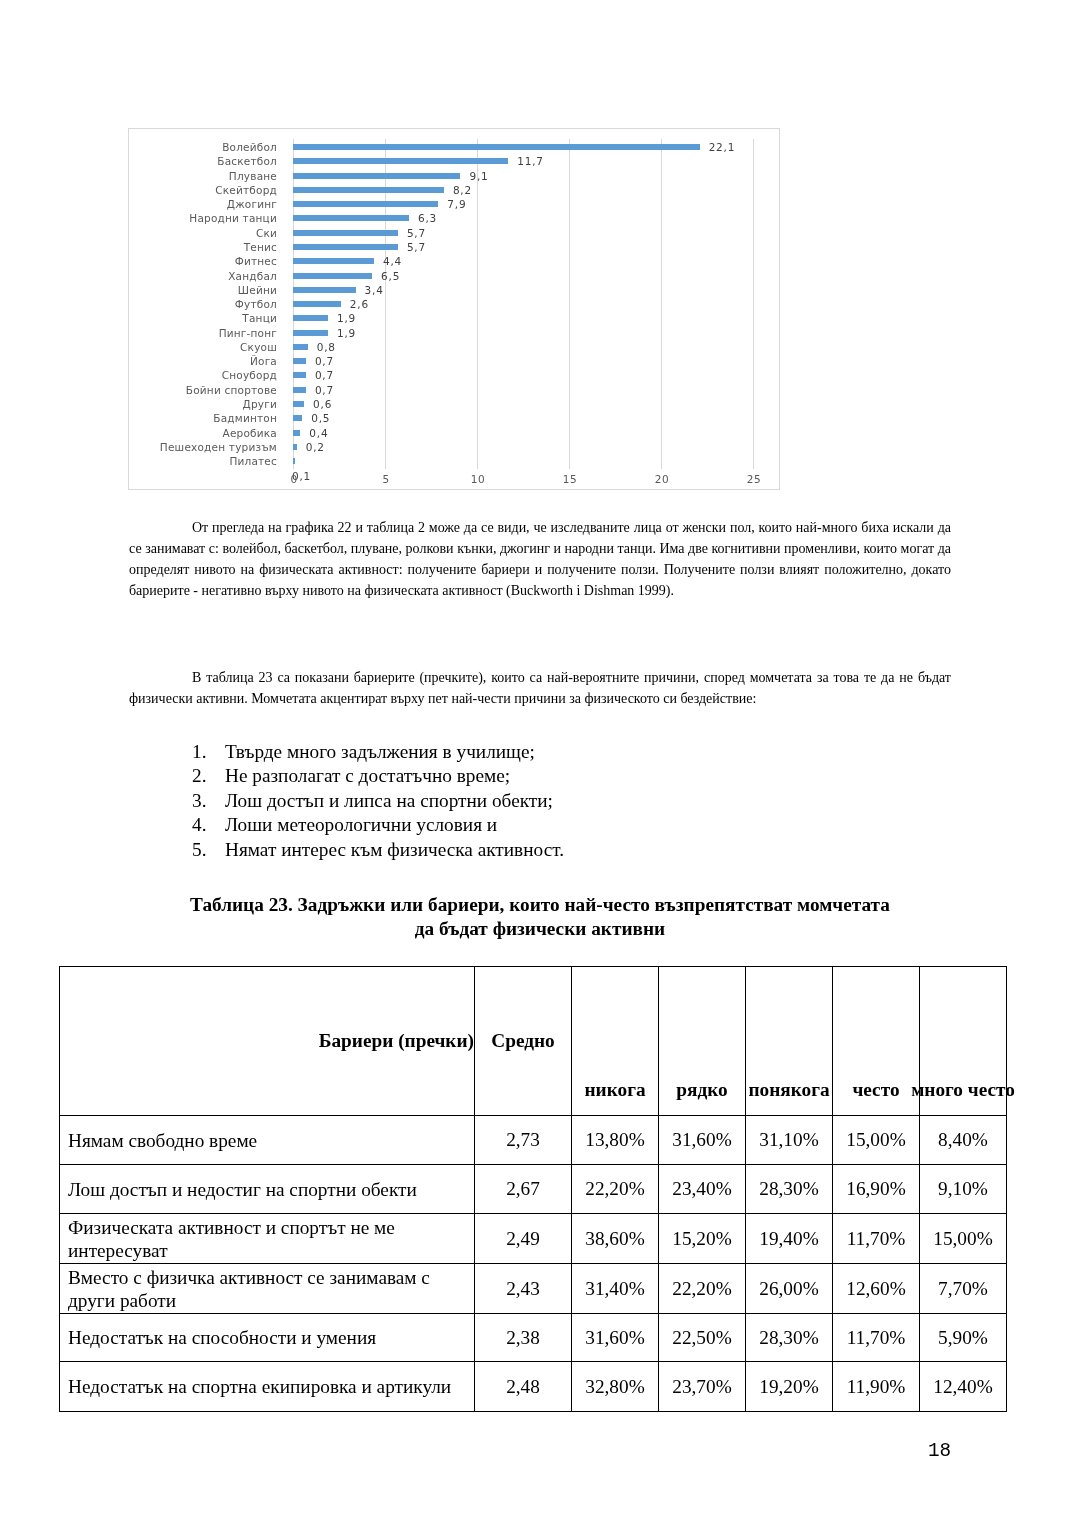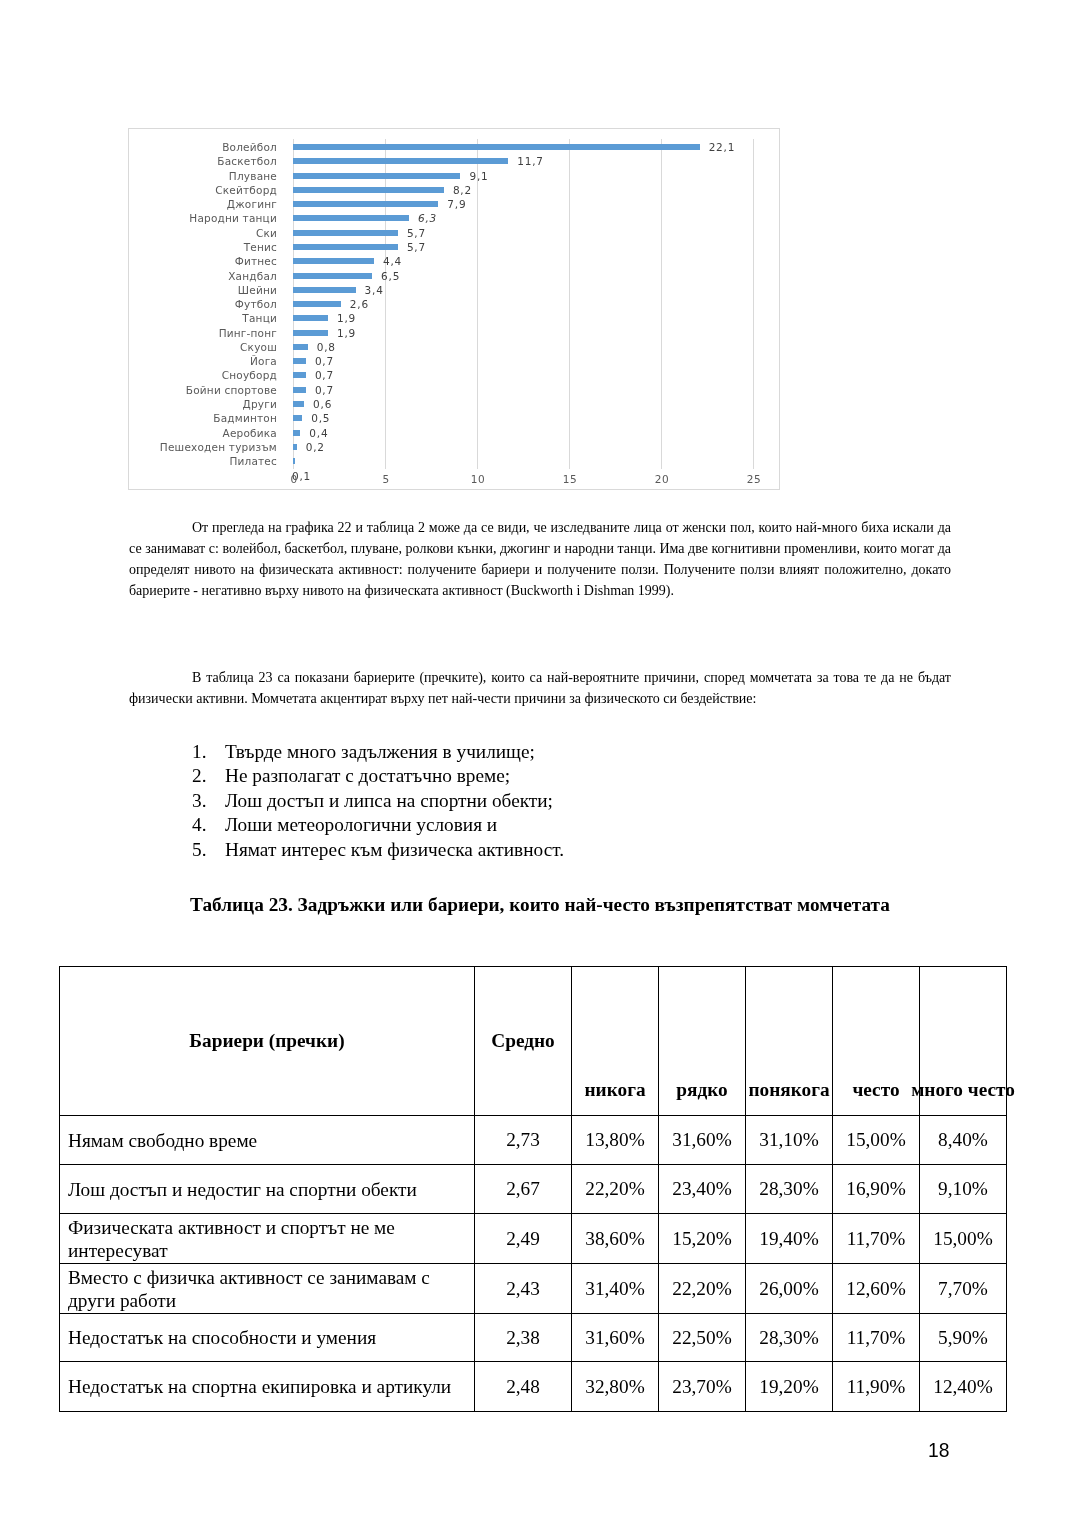--- a/index.html
+++ b/index.html
@@ -48,21 +48,21 @@
       font-family: "Liberation Serif", serif; font-weight: bold; font-size: 19.3px; line-height: 24.4px;
     }
 
     
     table.data {
       position: absolute; left: 59px; top: 966px; border-collapse: collapse;
       font-family: "Liberation Serif", serif; font-size: 19.3px;
     }
     table.data td, table.data th { border: 1.3px solid #000; padding: 0; }
     table.data th { font-weight: bold; height: 148px; vertical-align: middle; }
-    th.barrier-h { text-align: center; padding-left: 15px; width: 414px; }
+    th.barrier-h { text-align: right; padding-left: 15px; width: 414px; }
     th.avg-h { text-align: center; width: 96px; }
     th.rot { width: 86px; position: relative; }
     th.rot span {
       position: absolute; left: 50%; bottom: 8px; transform-origin: left bottom;
       transform: rotate(-90deg) translate(0, 50%); white-space: nowrap; display: block;
       margin-left: 0;
     }
     .rot-inner { position: absolute; bottom: 6px; left: 0; width: 100%; height: 140px; }
     .rot-inner span {
       position: absolute; left: 50%; bottom: 0;
@@ -70,21 +70,21 @@
       font-weight: bold; white-space: nowrap;
     }
     td.label { padding: 0 8px !important; text-align: left; line-height: 23px; }
     td.num { text-align: center; }
     tr.r1 td { height: 48px; }
     tr.r2 td { height: 47px; }
     tr.r3 td { height: 49px; }
 
     .page-number {
       position: absolute; left: 928px; top: 1440px;
-      font-family: Liberation Sans, sans-serif; font-size: 19.3px;
+      font-family: Liberation Mono, monospace; font-size: 19.3px;
     }
   </style>
 </head>
 <body>
 
 <div class="page">
 
   <div class="chart" id="chart">
 
     <div class="gridline" style="left:164px;"></div>
@@ -116,21 +116,21 @@
           <span class="bar-value" style="left: 323.88px;">8,2</span>
         </div>
         <div class="bar-row" style="top: 68.12px;">
           <span class="bar-label">Джогинг</span>
           <div class="bar" style="width: 145.36px; background: rgb(91, 155, 213);"></div>
           <span class="bar-value" style="left: 318.36px;">7,9</span>
         </div>
         <div class="bar-row" style="top: 82.4px;">
           <span class="bar-label">Народни танци</span>
           <div class="bar" style="width: 115.92px; background: rgb(91, 155, 213);"></div>
-          <span class="bar-value" style="left: 288.92px; font-style: italic;">6,3</span>
+          <span class="bar-value" style="left: 288.92px;">6,3</span>
         </div>
         <div class="bar-row" style="top: 96.68px;">
           <span class="bar-label">Ски</span>
           <div class="bar" style="width: 104.88px; background: rgb(91, 155, 213);"></div>
           <span class="bar-value" style="left: 277.88px;">5,7</span>
         </div>
         <div class="bar-row" style="top: 110.96px;">
           <span class="bar-label">Тенис</span>
           <div class="bar" style="width: 104.88px; background: rgb(91, 155, 213);"></div>
           <span class="bar-value" style="left: 277.88px;">5,7</span>
@@ -241,20 +241,21 @@
         <span>Лоши метеорологични условия и</span>
       </li>
     <li>
         <span class="num">5.</span>
         <span>Нямат интерес към физическа активност.</span>
       </li>
   </ol>
 
   <div class="table-title">
     <div>Таблица 23. Задръжки или бариери, които най-често възпрепятстват  момчетата</div>
+    <div>да бъдат физически активни</div>
   </div>
 
   <table class="data">
     <thead>
       <tr>
         <th class="barrier-h">Бариери (пречки)</th>
         <th class="avg-h">Средно</th>
         <th class="rot">
             <div class="rot-inner">
               <span>никога</span>

